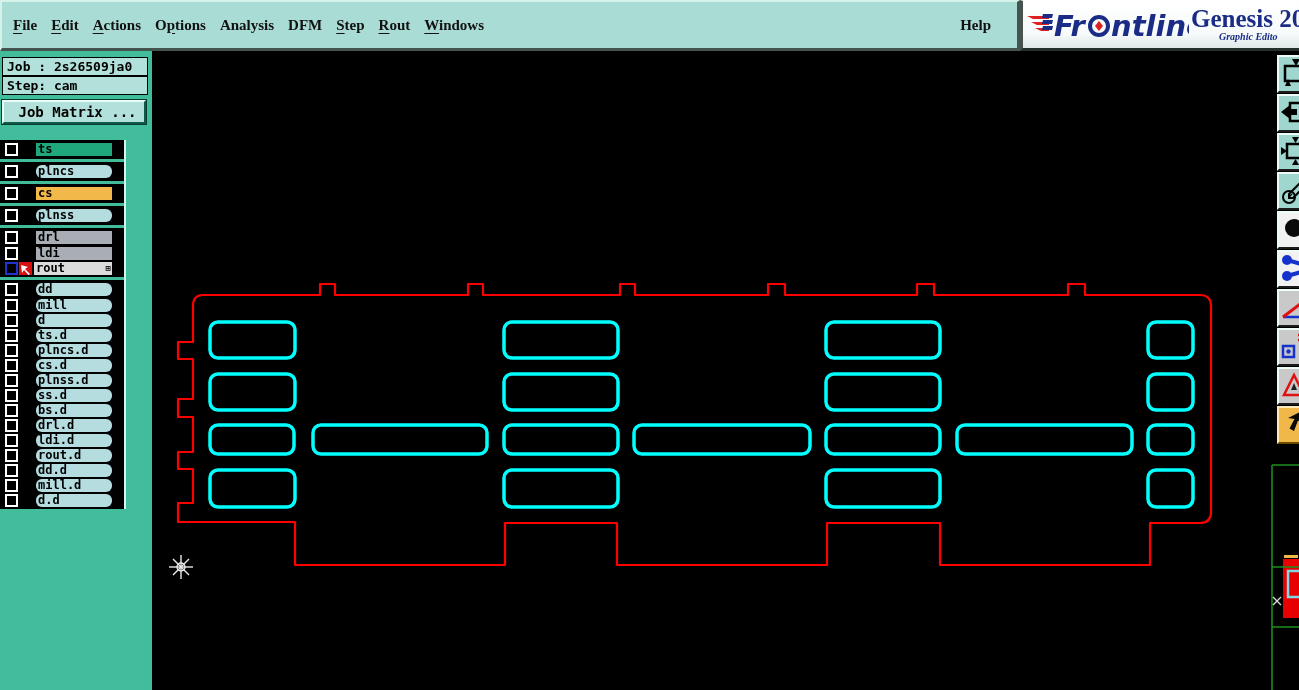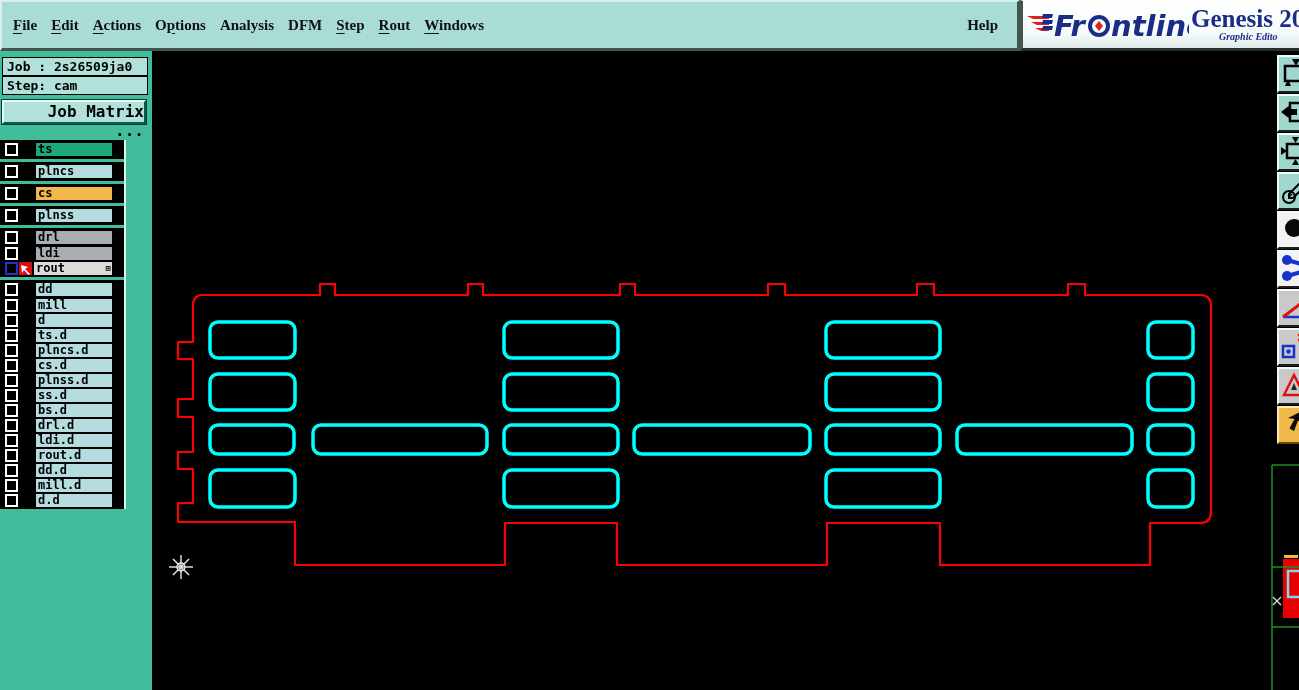--- a/index.html
+++ b/index.html
@@ -7,60 +7,60 @@
               font-family:"Liberation Sans", sans-serif; }
 
   
   .menubar { position:absolute; left:0; top:0; width:1020px; height:51px;
     background:#a9dcd5; display:flex; align-items:center; padding-left:11px;
     border-top:2px solid #d7f1eb; border-left:2px solid #d7f1eb;
     border-bottom:3px solid #46544f; border-right:3px solid #46544f; }
   .menu-item { font-family:"Liberation Serif", serif; font-weight:bold; font-size:15px;
     color:#111; margin-right:14px; cursor:default; white-space:nowrap; }
   .menu-item .u { text-decoration:underline; text-underline-offset:3px; }
-  .help-item { margin-left:auto; margin-right:19px; }
+  .help-item { margin-left:auto; margin-right:26px; }
 
   
   .logo-panel { position:absolute; left:1020px; top:0; width:279px; height:51px;
     background:linear-gradient(#ffffff 0%, #f6fafa 70%, #dfe9e9 100%);
     border-left:3px solid #46544f; border-bottom:3px solid #24302c;
     border-top:1px solid #fff; display:flex; align-items:center; overflow:hidden; }
   .wordmark { flex:0 0 auto; margin-left:4px; }
   .brand-right { display:flex; flex-direction:column; align-items:flex-start; margin-left:2px; }
   .genesis { font-family:"Liberation Serif", serif; font-weight:bold; font-size:25px;
     color:#1b2c86; line-height:24px; white-space:nowrap; }
   .graphic-editor { font-family:"Liberation Serif", serif; font-style:italic; font-weight:bold;
     font-size:10px; color:#1b2c86; white-space:nowrap; margin-left:28px; }
 
   
   .sidebar { position:absolute; left:0; top:51px; width:152px; height:639px;
     background:#41bd9b; padding-top:6px; }
   .info-box { margin:0 4px 0 2px; border:1px solid #000; background:#b2e0da;
     font-family:"DejaVu Sans Mono", monospace; font-weight:bold; font-size:13px;
     color:#000; padding:1px 4px; height:19px; white-space:pre; }
   .job-matrix-btn { margin:5px 4px 16px 2px; display:block; width:144px; height:24px;
-    background:#b2e0da; text-align:right; padding-left:7px;
-    font-family:"DejaVu Sans Mono", monospace; font-weight:bold; font-size:16px; color:#000;
+    background:#b2e0da; text-align:center; padding-left:7px;
+    font-family:"DejaVu Sans Mono", monospace; font-weight:bold; font-size:14px; color:#000;
     border:2px solid; border-color:#e9fbf6 #0e5b49 #0e5b49 #e9fbf6;
     outline:1px solid #083c30; cursor:pointer; }
   .layer-list { margin-top:7px; width:126px; border-right:2px solid #d8f4ee;
     padding-left:0; }
   .lgroup { border:2px solid #000; background:#000; margin-bottom:3px; }
   .lrow { display:flex; align-items:center; height:15px; background:#000; cursor:pointer; }
   .lrow + .lrow { border-top:1px solid #000; }
   .cb { flex:0 0 auto; width:13px; height:13px; margin-left:3px; background:#000;
     border:2px solid #fff; }
   .cb.active { border-color:#2233cc; }
   .larrow { flex:0 0 auto; width:13px; height:13px; margin-left:1px; background:#d81010; }
   .lname { flex:1; height:13px; margin-left:18px; margin-right:10px; padding-left:2px;
     font-family:"DejaVu Sans Mono", monospace; font-weight:bold; font-size:12px; color:#000;
     display:flex; align-items:center; line-height:13px; }
   .lname.after-arrow { margin-left:2px; }
   .c-green  { background:#1fa87c; }
-  .c-blue   { background:#b5dde0; }
+  .c-blue   { background:#b5dde0;border-radius:6px; }
   .c-orange { background:#f2b94a; }
   .c-gray   { background:#a9aeb5; }
   .c-white  { background:#dcdcdc; }
   .grid-glyph { margin-left:auto; font-size:9px; line-height:9px; color:#000; padding-right:1px; }
 
   
   .canvas { position:absolute; left:152px; top:51px; width:1147px; height:639px; background:#000; }
   .canvas svg { display:block; }
   .rout-rect { fill:none; stroke:#00ffff; stroke-width:3.5px; }
 

